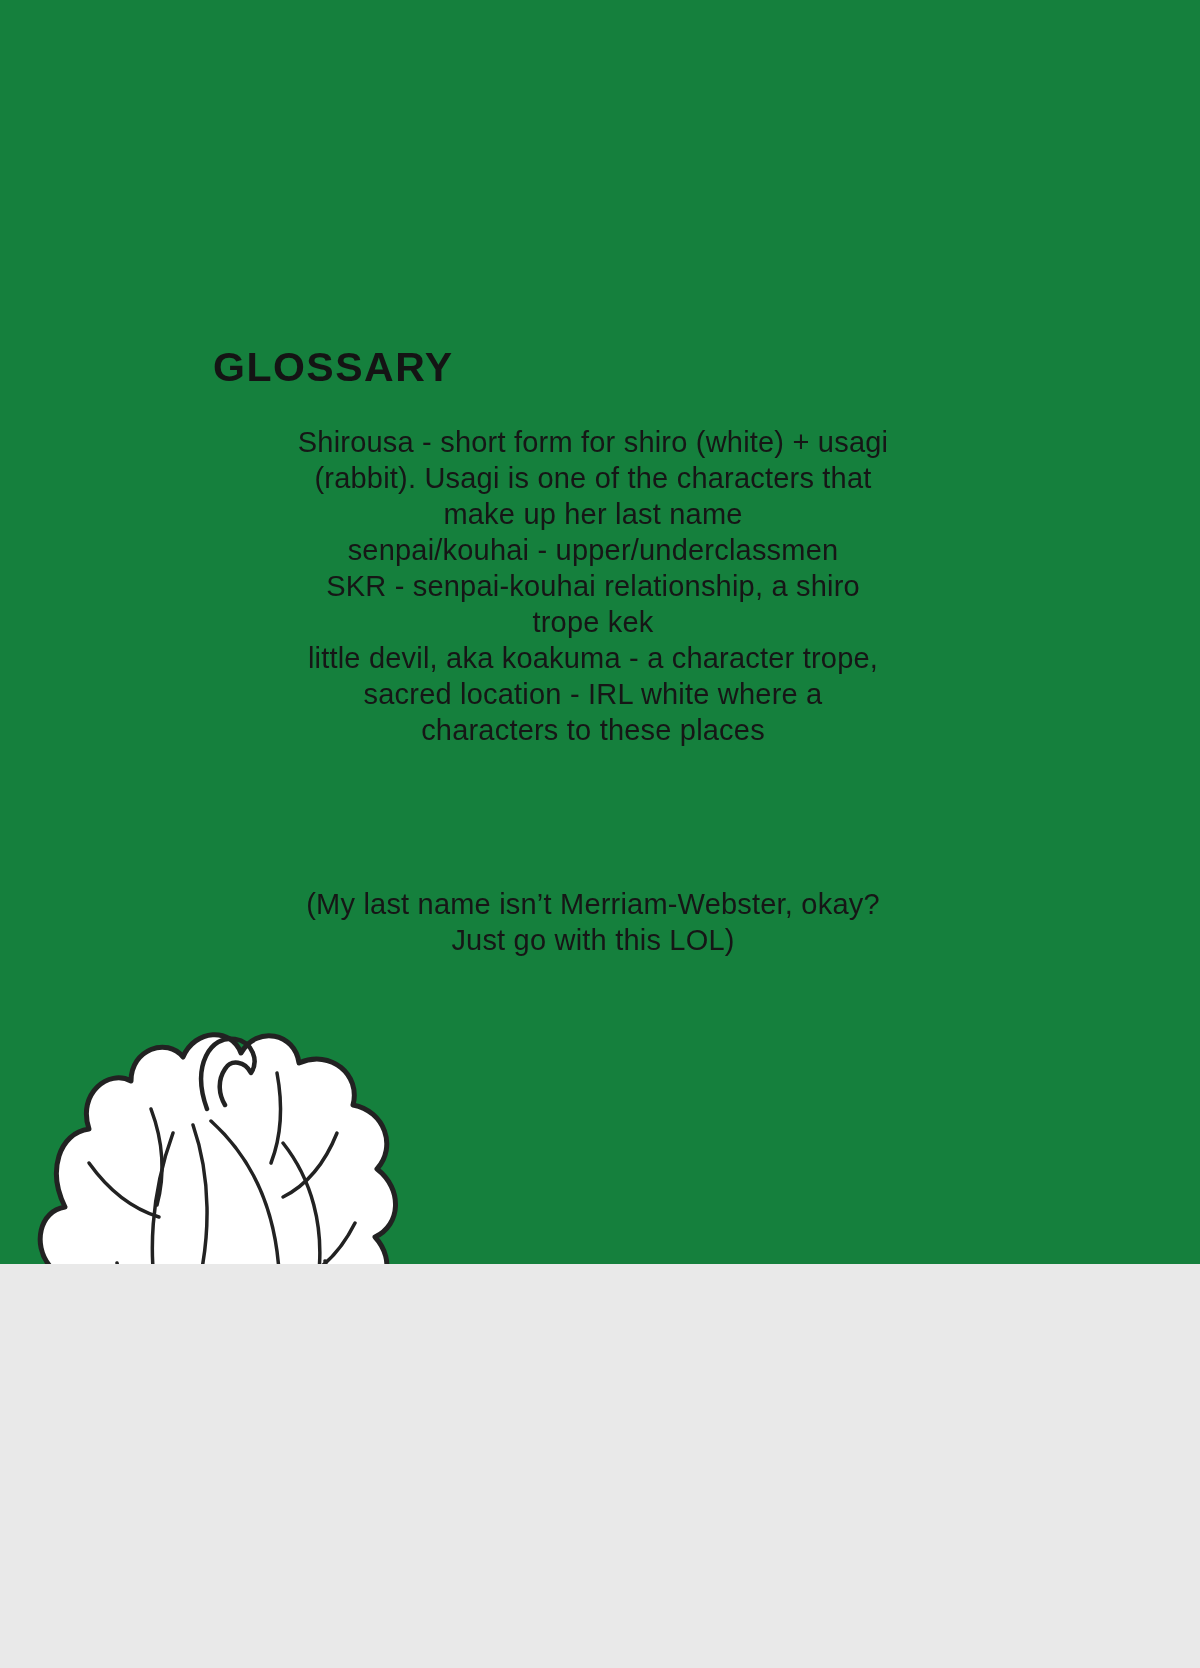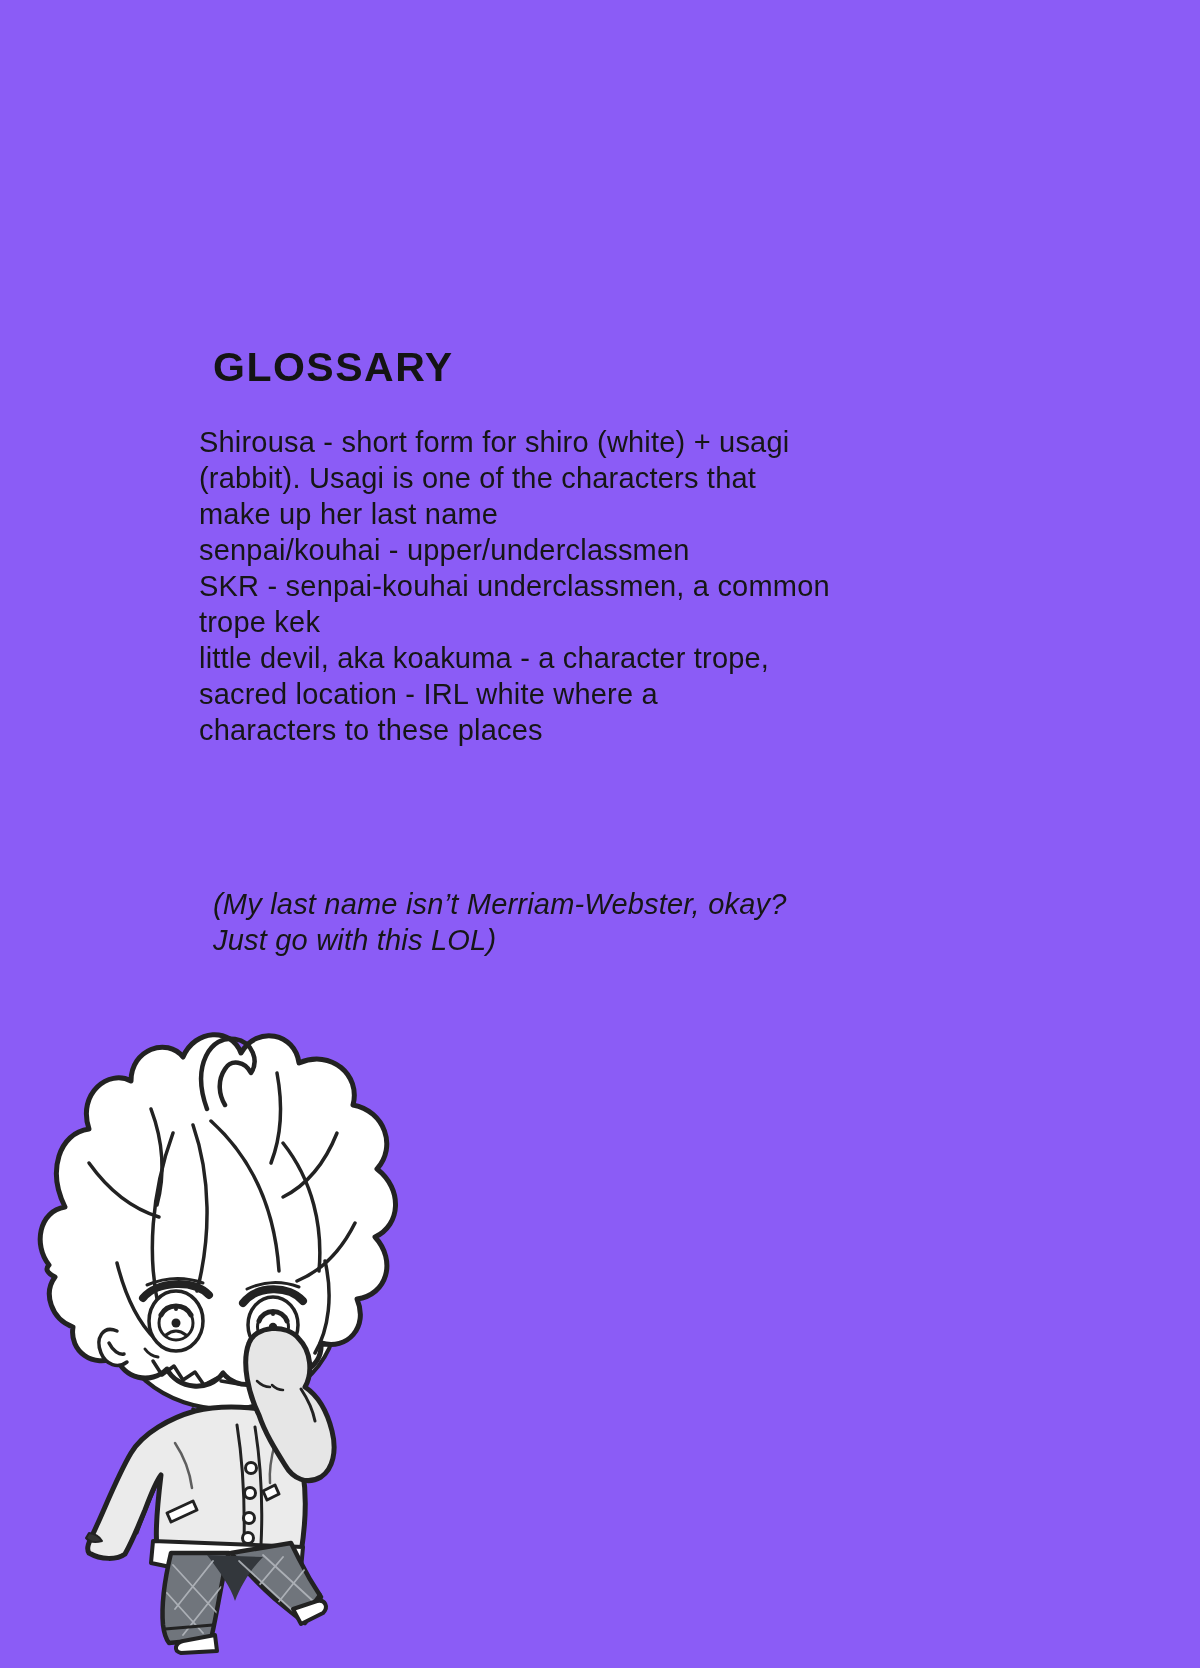--- a/index.html
+++ b/index.html
@@ -1,48 +1,49 @@
 <!DOCTYPE html>
 <html><head>
 <meta charset="utf-8">
 <style>
   html,body{margin:0;padding:0;background:#e9e9e9;}
   .page{
     position:relative;
-    width:1200px;height:1668px;
-    background:#8b5cf6;
+    width:1200px;height:1264px;
+    background:#15803d;
     overflow:hidden;
     font-family:"Liberation Sans", sans-serif;
     color:#161616;
   }
   .title{
     position:absolute;
     left:213px;top:344px;
     margin:0;
     font-size:41px;
     font-weight:bold;
     letter-spacing:1.5px;
     color:#141414;
   }
   .glossary-body{
     position:absolute;
-    left:199px;top:424px;
+    left:213px;top:424px;
     width:760px;
+    text-align:center;
   }
   .glossary-body .line{
     font-size:29px;
     line-height:36px;
     letter-spacing:.2px;
     white-space:nowrap;
   }
   .note{
     position:absolute;
     left:213px;top:886px;
     width:760px;
-    font-style:italic;
+    text-align:center;
   }
   .note .line{
     font-size:29px;
     line-height:36px;
     letter-spacing:.2px;
     white-space:nowrap;
   }
   .chibi{
     position:absolute;
     left:25px;top:1013px;
@@ -54,21 +55,21 @@
 
 <div class="page">
 
   <h1 class="title">GLOSSARY</h1>
 
   <div class="glossary-body">
     <div class="line">Shirousa - short form for shiro (white) + usagi</div>
     <div class="line">(rabbit). Usagi is one of the characters that</div>
     <div class="line">make up her last name</div>
     <div class="line">senpai/kouhai - upper/underclassmen</div>
-    <div class="line">SKR - senpai-kouhai underclassmen, a common</div>
+    <div class="line">SKR - senpai-kouhai relationship, a shiro</div>
     <div class="line">trope kek</div>
     <div class="line">little devil, aka koakuma - a character trope,</div>
     <div class="line">sacred location - IRL white where a</div>
     <div class="line">characters to these places</div>
   </div>
 
   <div class="note">
     <div class="line">(My last name isn’t Merriam-Webster, okay?</div>
     <div class="line">Just go with this LOL)</div>
   </div>

